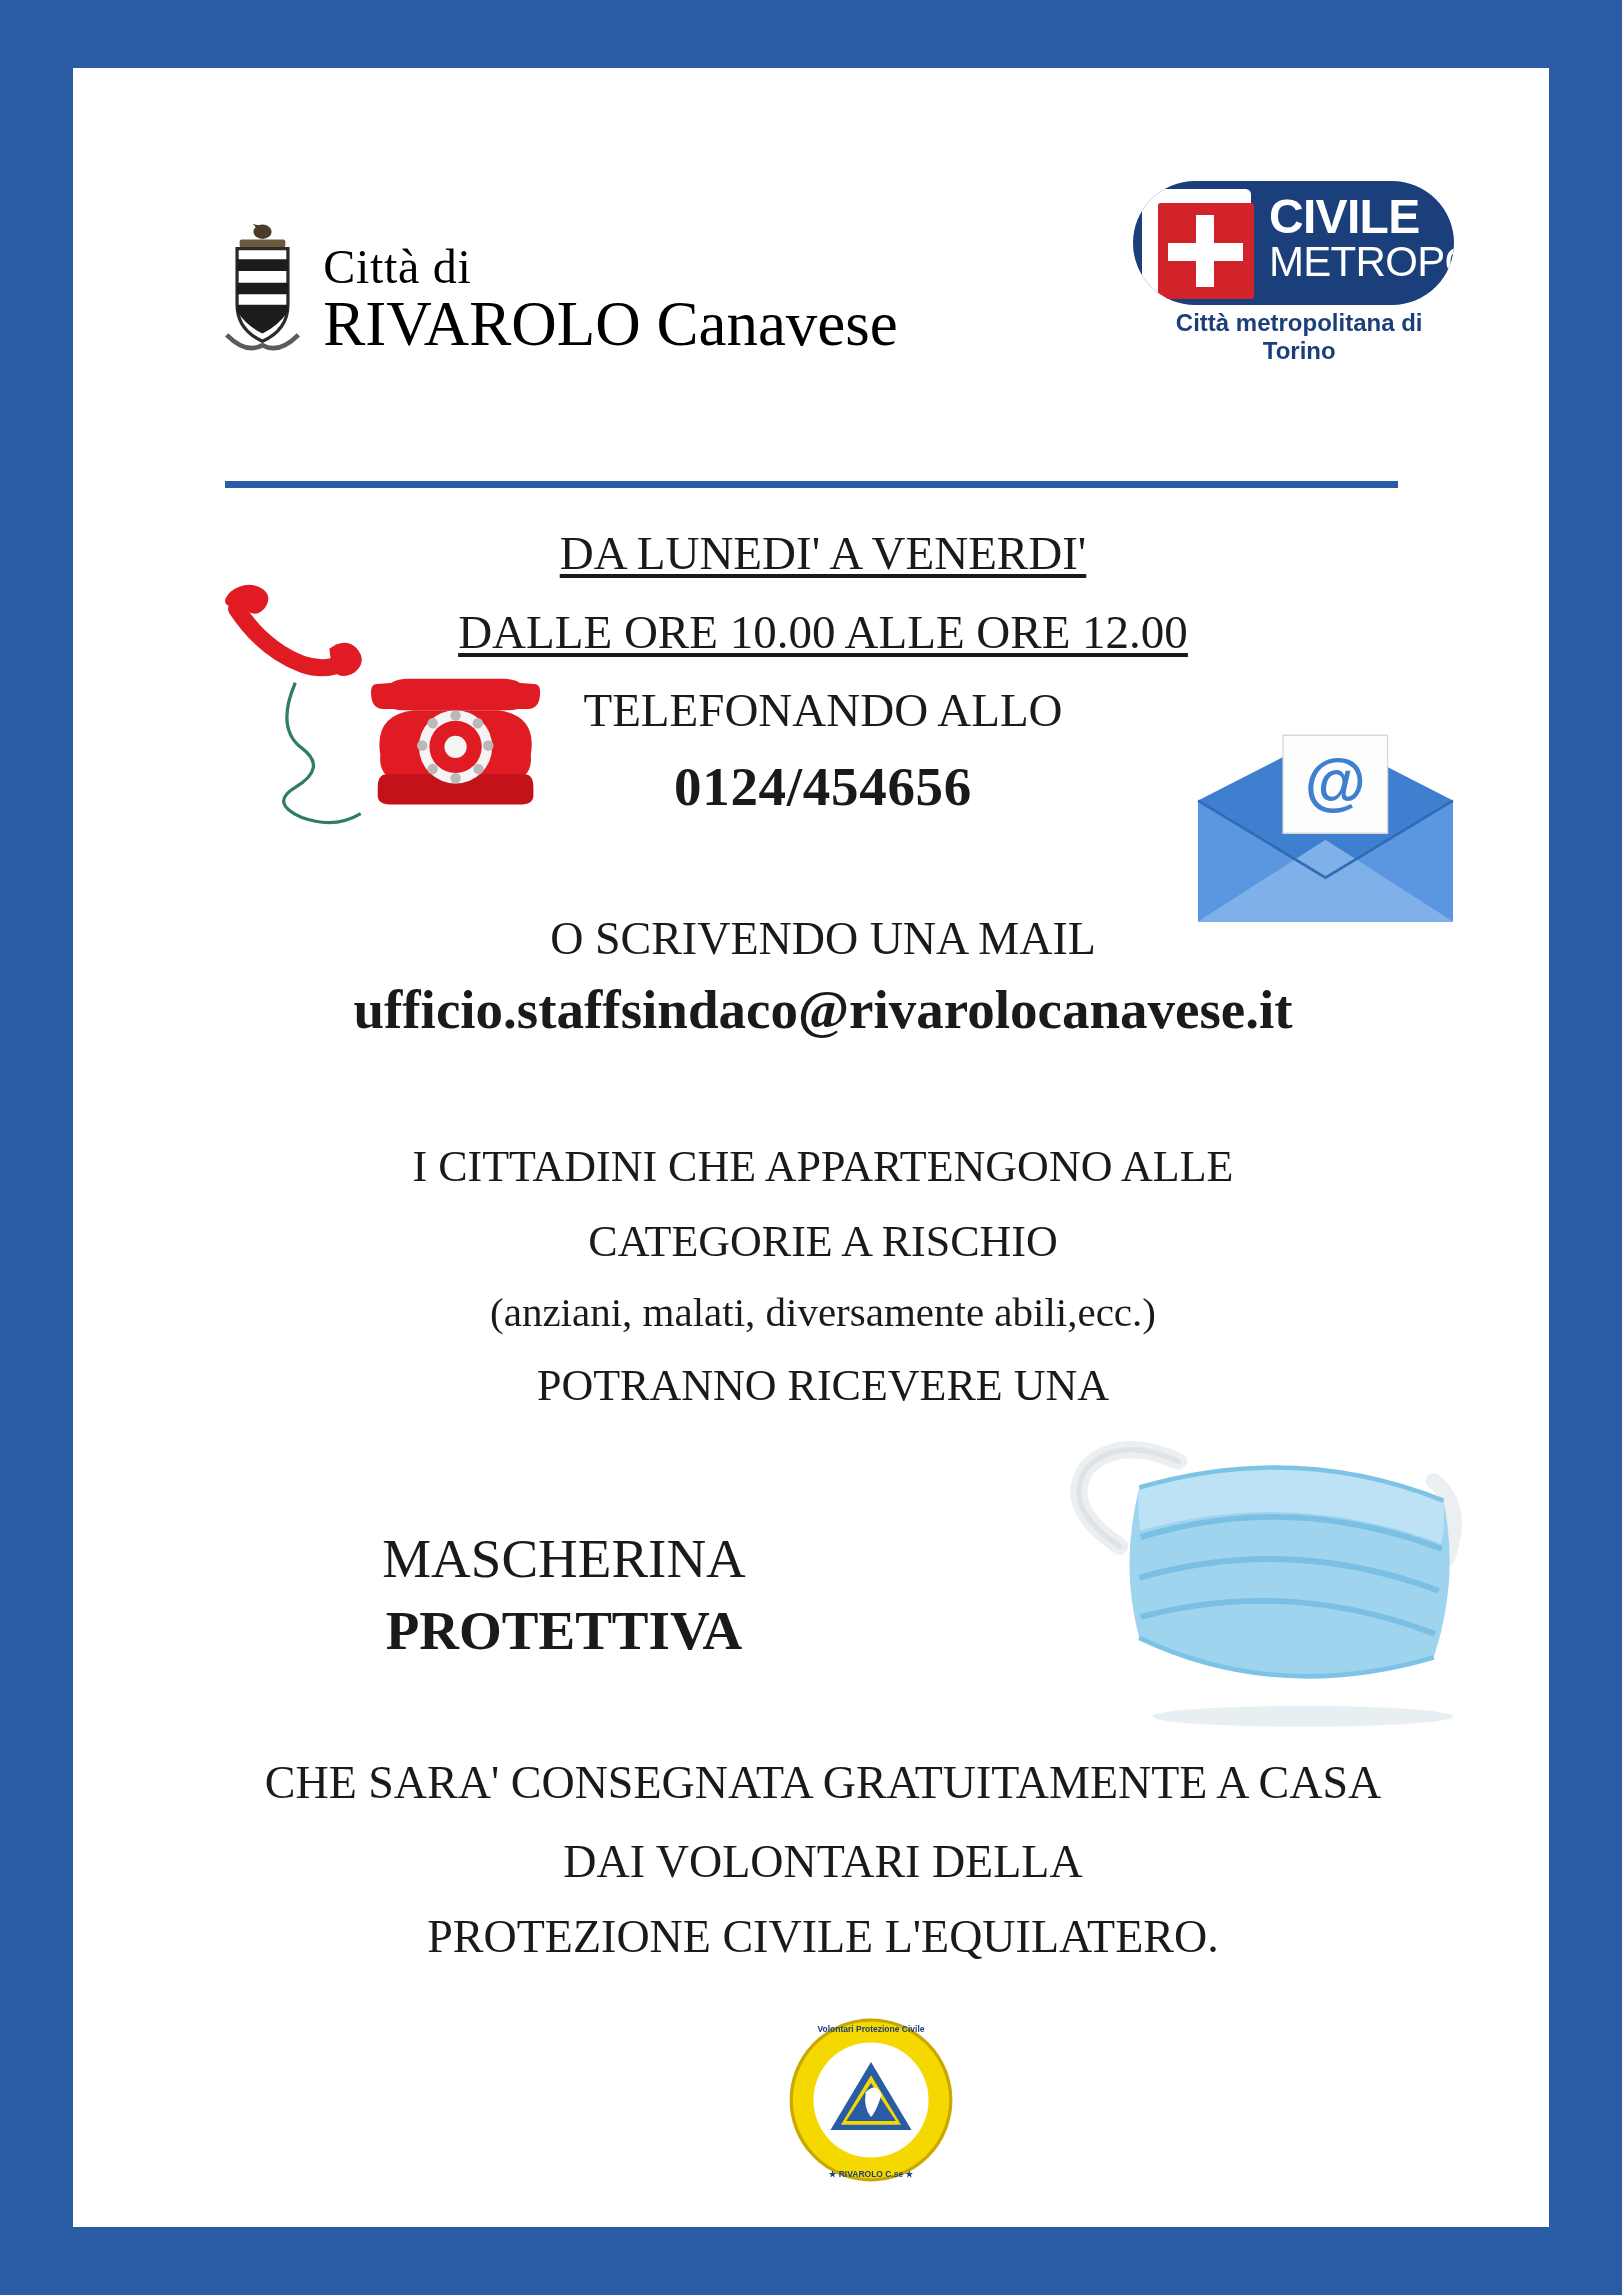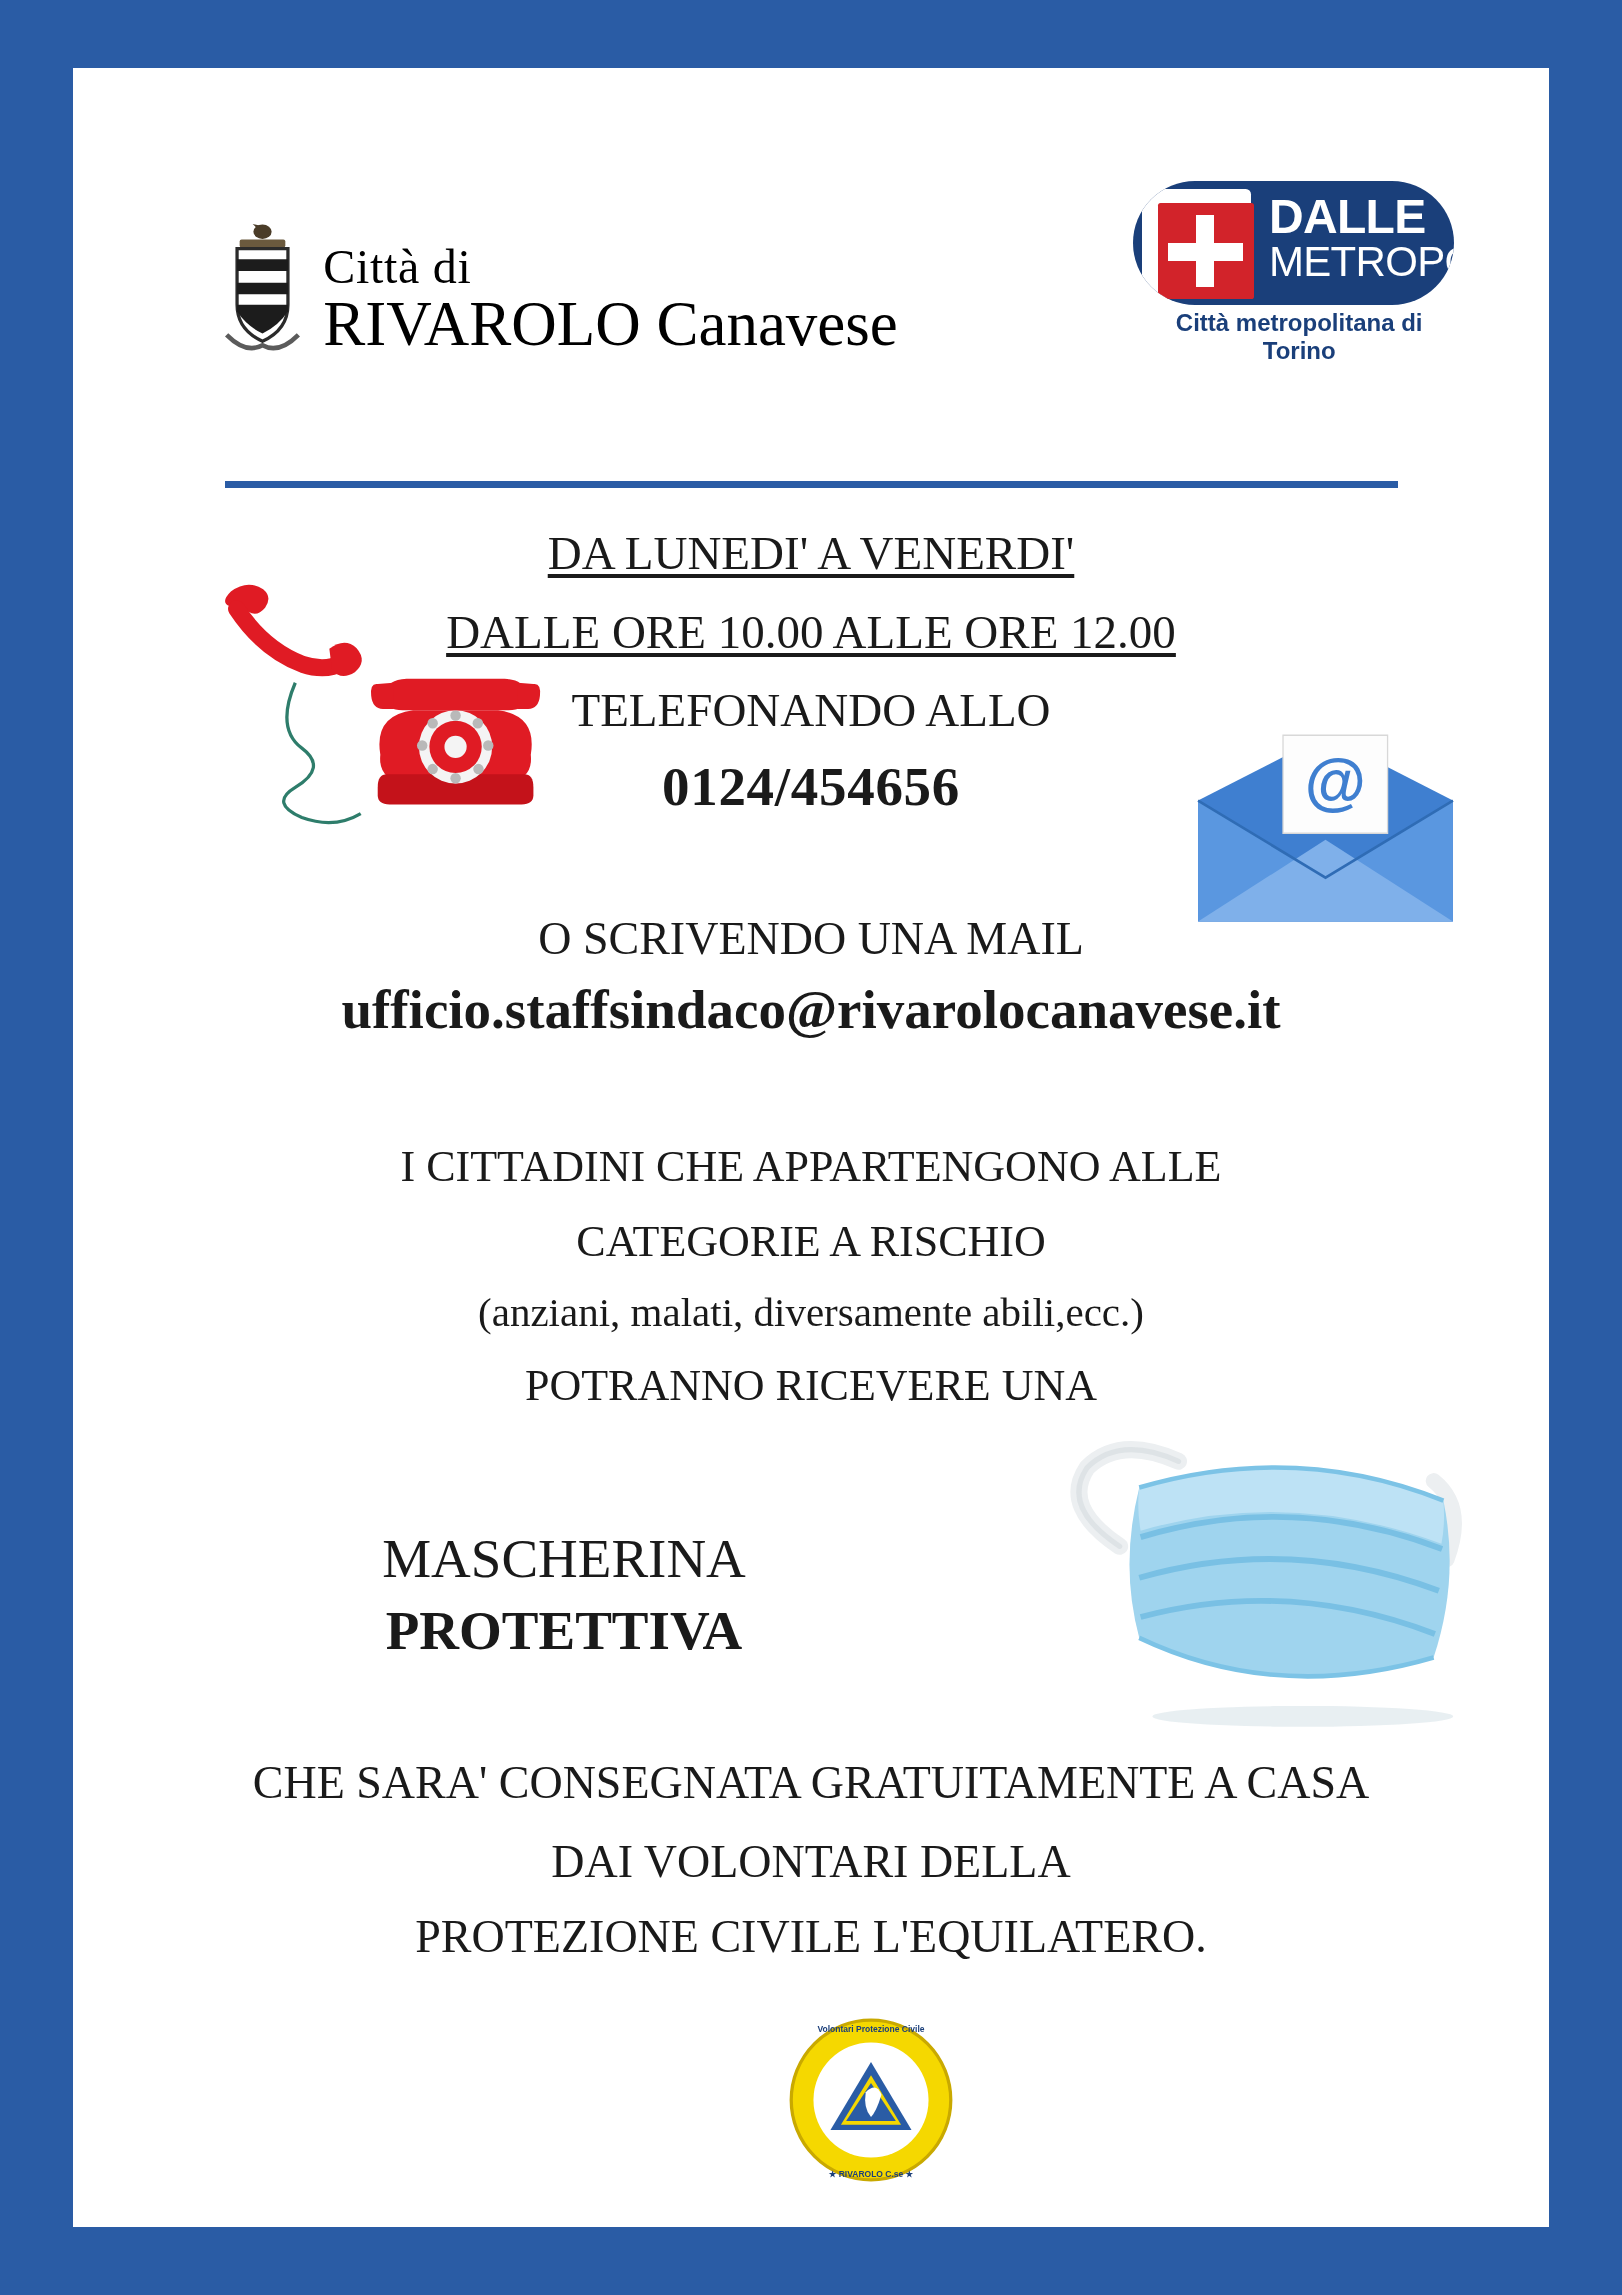--- a/index.html
+++ b/index.html
@@ -170,20 +170,21 @@
     background: #2a5ca5;
   }
 
   
   .content {
     position: absolute;
     left: 0;
     top: 0;
     width: 1172px;
     height: 2159px;
+    padding-left: 12px;
   }
 
   .line {
     position: absolute;
     width: 1476px;
     text-align: center;
     color: #1a1a1a;
     font-family: "Liberation Serif", serif;
   }
 
@@ -282,21 +283,21 @@
       </div>
 
       <div class="torino-logo">
         <div class="torino-badge">
           <div class="torino-cross-box">
             <div class="torino-cross-inner"></div>
             <div class="torino-cross-v"></div>
             <div class="torino-cross-h"></div>
           </div>
           <div class="torino-words">
-            <span class="t1">DALLE</span>
+            <span class="t1">CIVILE</span>
             <span class="t2">METROPOLI</span>
           </div>
         </div>
         <div class="torino-sub">Città metropolitana di Torino</div>
       </div>
 
       <div class="header-rule"></div>
     </div>
 
     <div class="phones">

